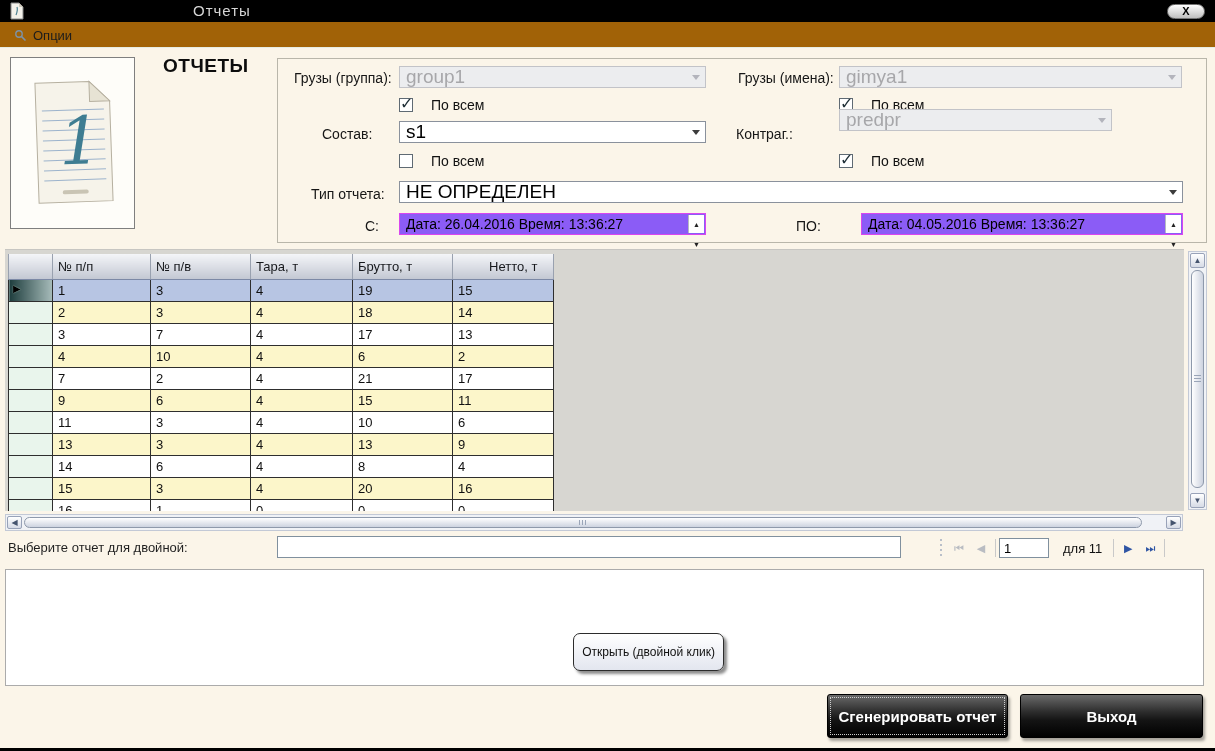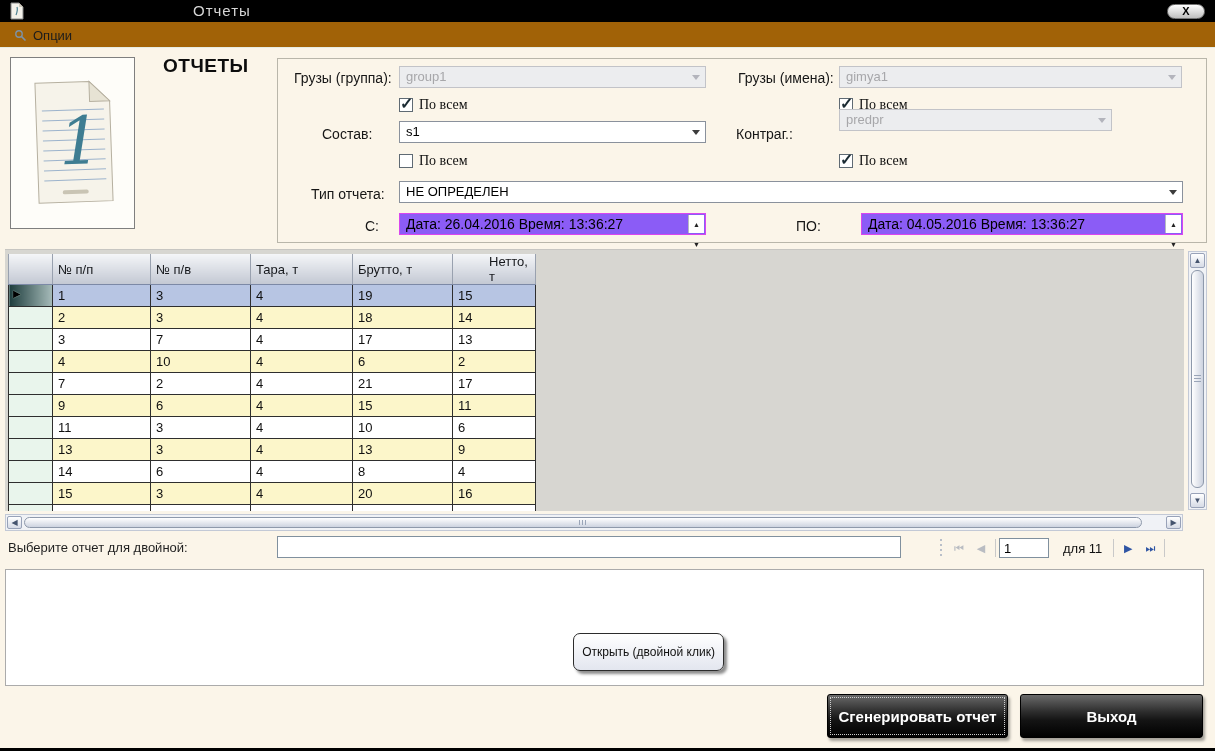--- a/index.html
+++ b/index.html
@@ -22,27 +22,27 @@
   .menubar { position:absolute; left:0; top:22px; width:1215px; height:26px; background:#a16207; border-bottom:1px solid #e6ece4; }
   .menu-item { position:absolute; left:10px; top:4px; height:18px; display:flex; align-items:center; gap:6px; font-size:13px; color:#1c1c1c; padding:0 4px; }
 
   
   .imagebox { position:absolute; left:10px; top:57px; width:125px; height:172px; background:#fefdf9; border:1px solid #7f7f7f; }
   .page-title { position:absolute; left:163px; top:55px; font-size:19px; font-weight:bold; color:#0d0d0d; letter-spacing:0.5px; }
 
   
   .filter-panel { position:absolute; left:277px; top:58px; width:930px; height:185px; border:1px solid #b9b6aa; }
   .lbl { position:absolute; font-size:14px; color:#161616; white-space:nowrap; }
-  .combo { position:absolute; height:22px; background:#fff; border:1px solid #8a919c; font-size:13px;
+  .combo { position:absolute; height:22px; background:#fff; border:1px solid #8a919c; font-size:19px;
     line-height:20px; padding:0 18px 0 6px; color:#000; overflow:hidden; white-space:nowrap; }
   .combo .arrow { position:absolute; right:5px; top:8px; width:0; height:0;
     border-left:4px solid transparent; border-right:4px solid transparent; border-top:5px solid #3c3c3c; }
   .combo.disabled { background:#ecedef; border-color:#c2c3c8; color:#a7a7aa; }
   .combo.disabled .arrow { border-top-color:#b3b4bc; }
-  .cb-row { position:absolute; display:flex; align-items:center; gap:6px; font-size:14px; color:#111;font-family:Liberation Serif, serif; }
+  .cb-row { position:absolute; display:flex; align-items:center; gap:18px; font-size:14px; color:#111; }
   .cb { width:14px; height:14px; background:#fff; border:1px solid #5f6a73; position:relative; flex:none; }
   .cb.checked::after { content:"✓"; position:absolute; left:0px; top:-5px; font-size:16px; font-weight:bold; color:#1b2b33; }
   .dtp { position:absolute; height:22px; background:#8b5cf6; border:1px solid #d946ef; font-size:14px;
     line-height:20px; padding:0 22px 0 6px; color:#000; white-space:nowrap; }
   .spin { position:absolute; right:1px; top:1px; bottom:1px; width:16px; border-left:1px solid #b5bac2;
     display:flex; flex-direction:column; background:#fff; }
   .spin span { flex:1; display:flex; align-items:center; justify-content:center; font-size:7px; color:#222; }
 
   
   .grid-area { position:absolute; left:5px; top:249px; width:1179px; height:262px; background:#d7d6d1;
@@ -225,21 +225,21 @@
 
   <div class="grid-area">
     <table class="grid">
       <thead>
         <tr>
           <th class="selhead" style="width:44px;"></th>
           <th style="width:98px;">№ п/п</th>
           <th style="width:100px;">№ п/в</th>
           <th style="width:102px;">Тара, т</th>
           <th style="width:100px;">Брутто, т</th>
-          <th style="width:83px;padding-left:36px;">Нетто, т</th>
+          <th style="width:101px;padding-left:36px;">Нетто, т</th>
         </tr>
       </thead>
       <tbody>
           <tr class="grid-row selected">
             <td class="sel-cell current">
               <span class="marker">▶</span>
             </td>
             <td class="cell">1</td>
             <td class="cell">3</td>
             <td class="cell">4</td>

